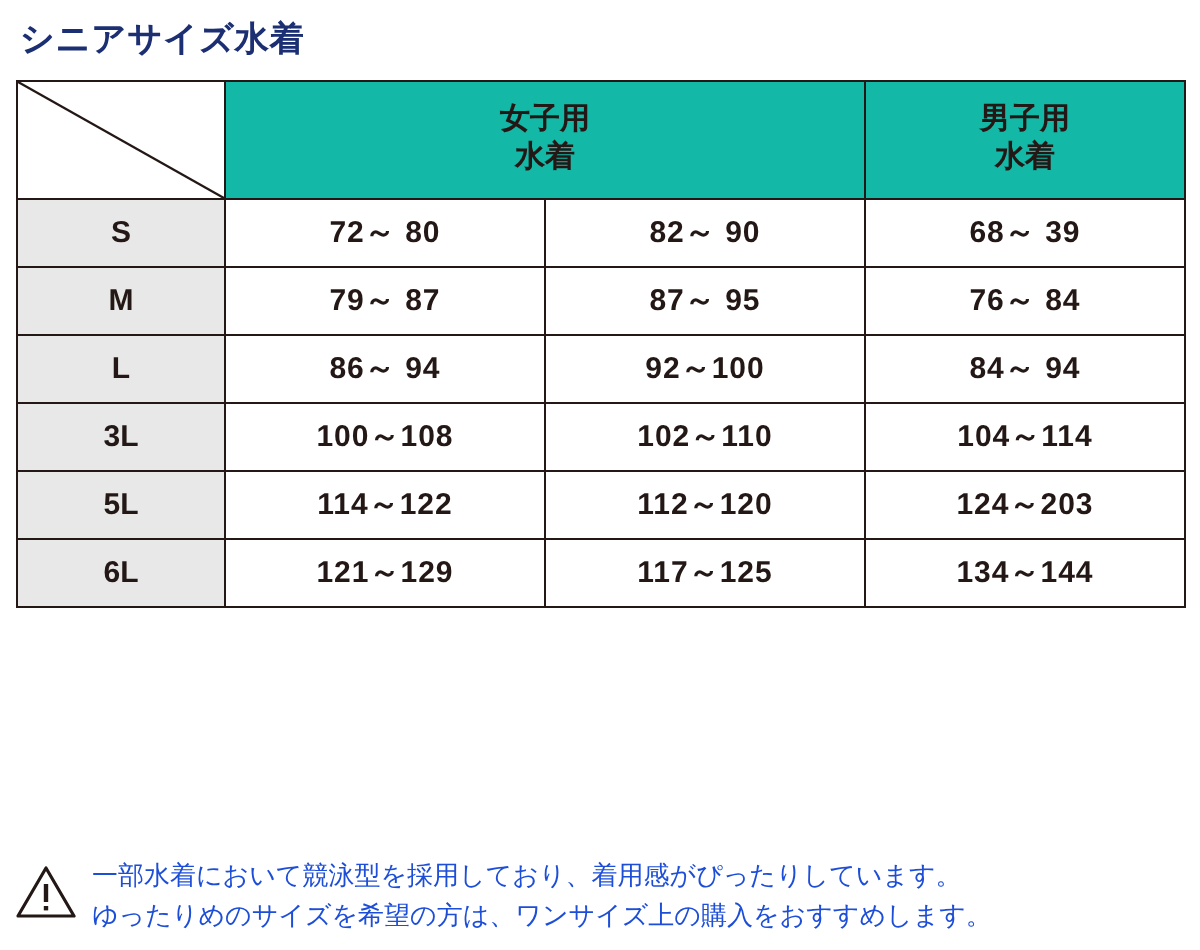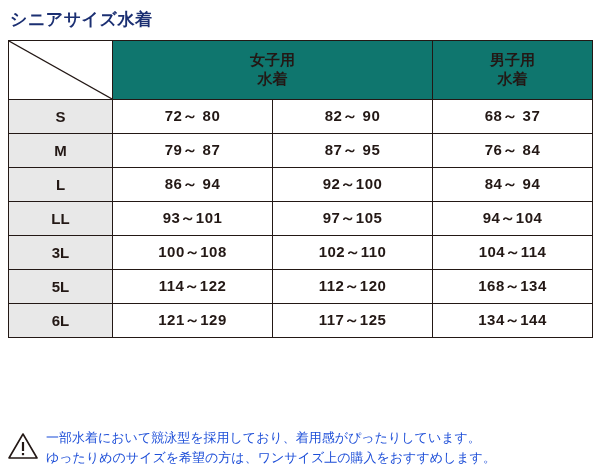--- a/index.html
+++ b/index.html
@@ -46,21 +46,21 @@
     color: #231815;
     padding: 0;
   }
   .col-size { width: 104px; }
   .col-bust { width: 160px; }
   .col-hip  { width: 160px; }
   .col-waist{ width: 160px; }
 
   .hdr-group {
     height: 58px;
-    background: #0f766e;
+    background: #14b8a6;
     font-size: 15px;
     line-height: 1.25;
   }
   .hdr-sub {
     height: 30px;
     background: #e8e8e8;
     font-size: 15px;
   }
   .row-label {
     background: #e8e8e8;
@@ -139,51 +139,45 @@
           <span>男子用</span><br>
           <span>水着</span>
         </td>
       </tr>
 
 
       <tr>
         <td class="row-label">S</td>
         <td class="row-val">72～ 80</td>
         <td class="row-val">82～ 90</td>
-        <td class="row-val">68～ 37</td>
+        <td class="row-val">68～ 39</td>
       </tr>
       <tr>
         <td class="row-label">M</td>
         <td class="row-val">79～ 87</td>
         <td class="row-val">87～ 95</td>
         <td class="row-val">76～ 84</td>
       </tr>
       <tr>
         <td class="row-label">L</td>
         <td class="row-val">86～ 94</td>
         <td class="row-val">92～100</td>
         <td class="row-val">84～ 94</td>
       </tr>
       <tr>
-        <td class="row-label">LL</td>
-        <td class="row-val">93～101</td>
-        <td class="row-val">97～105</td>
-        <td class="row-val">94～104</td>
-      </tr>
-      <tr>
         <td class="row-label">3L</td>
         <td class="row-val">100～108</td>
         <td class="row-val">102～110</td>
         <td class="row-val">104～114</td>
       </tr>
       <tr>
         <td class="row-label">5L</td>
         <td class="row-val">114～122</td>
         <td class="row-val">112～120</td>
-        <td class="row-val">168～134</td>
+        <td class="row-val">124～203</td>
       </tr>
       <tr>
         <td class="row-label">6L</td>
         <td class="row-val">121～129</td>
         <td class="row-val">117～125</td>
         <td class="row-val">134～144</td>
       </tr>
     </tbody>
   </table>
 

